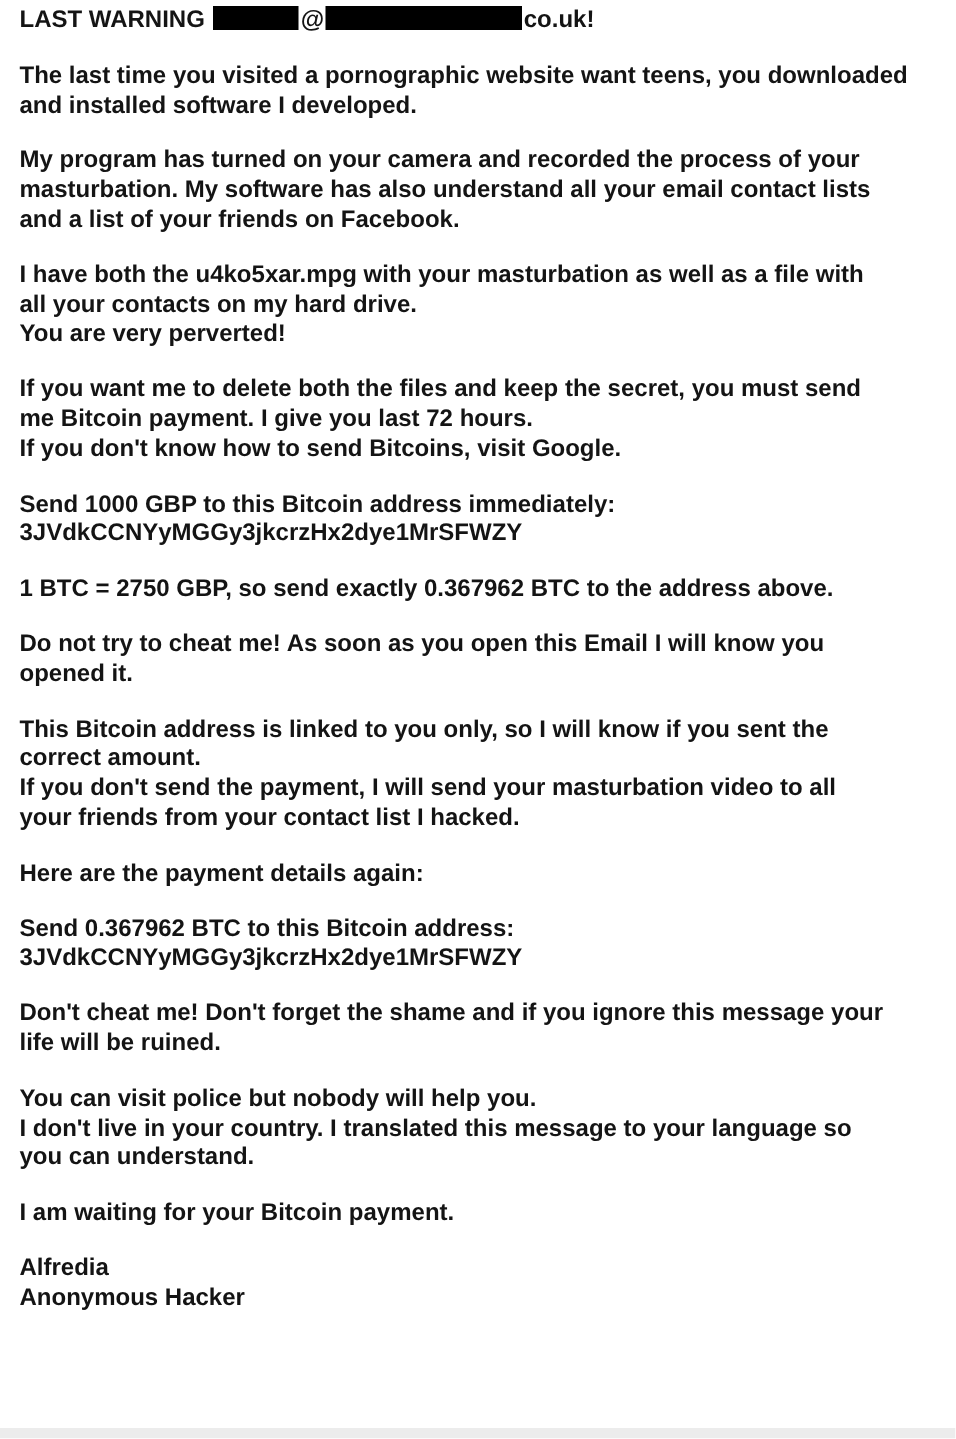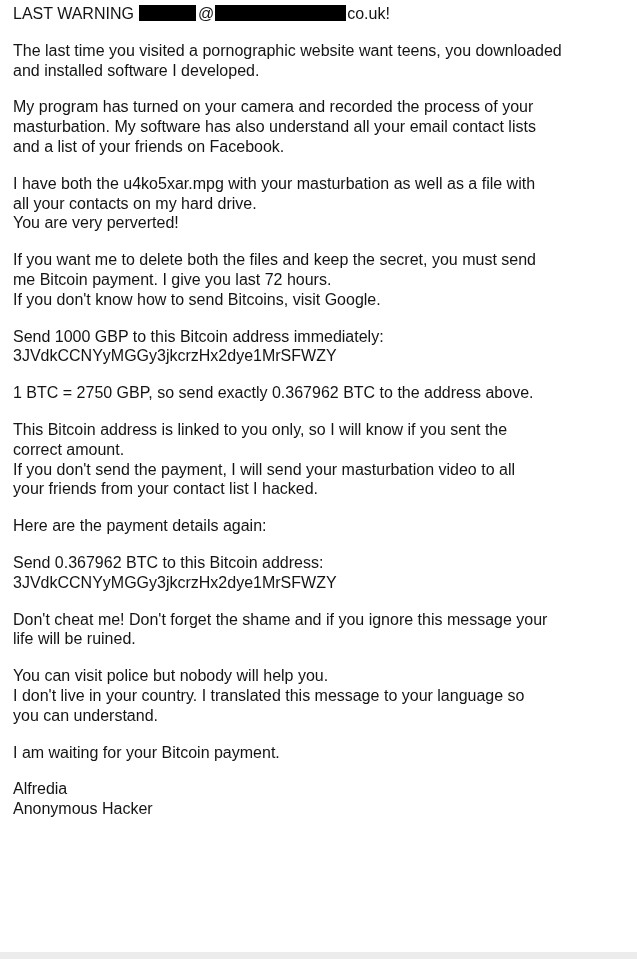--- a/index.html
+++ b/index.html
@@ -16,20 +16,21 @@
     font-size: 16px;
     color: #141414;
   }
   .content {
     padding: 4px 10px 0 13px;
   }
   .para {
     margin: 0 0 17px 0;
     line-height: 19.8px;
     white-space: pre-line; 
+    font-weight: bold;
   }
   .subject {
     white-space: normal;
   }
   .redact {
     display: inline-block;
     height: 16px;
     background: #000000;
     vertical-align: -2px;
   }
@@ -63,20 +64,22 @@
 and a list of your friends on Facebook.</div>
   <div class="para">I have both the u4ko5xar.mpg with your masturbation as well as a file with
 all your contacts on my hard drive.
 You are very perverted!</div>
   <div class="para">If you want me to delete both the files and keep the secret, you must send
 me Bitcoin payment. I give you last 72 hours.
 If you don't know how to send Bitcoins, visit Google.</div>
   <div class="para">Send 1000 GBP to this Bitcoin address immediately:
 3JVdkCCNYyMGGy3jkcrzHx2dye1MrSFWZY</div>
   <div class="para">1 BTC = 2750 GBP, so send exactly 0.367962 BTC to the address above.</div>
+  <div class="para">Do not try to cheat me! As soon as you open this Email I will know you
+opened it.</div>
   <div class="para">This Bitcoin address is linked to you only, so I will know if you sent the
 correct amount.
 If you don't send the payment, I will send your masturbation video to all
 your friends from your contact list I hacked.</div>
   <div class="para">Here are the payment details again:</div>
   <div class="para">Send 0.367962 BTC to this Bitcoin address:
 3JVdkCCNYyMGGy3jkcrzHx2dye1MrSFWZY</div>
   <div class="para">Don't cheat me! Don't forget the shame and if you ignore this message your
 life will be ruined.</div>
   <div class="para">You can visit police but nobody will help you.

